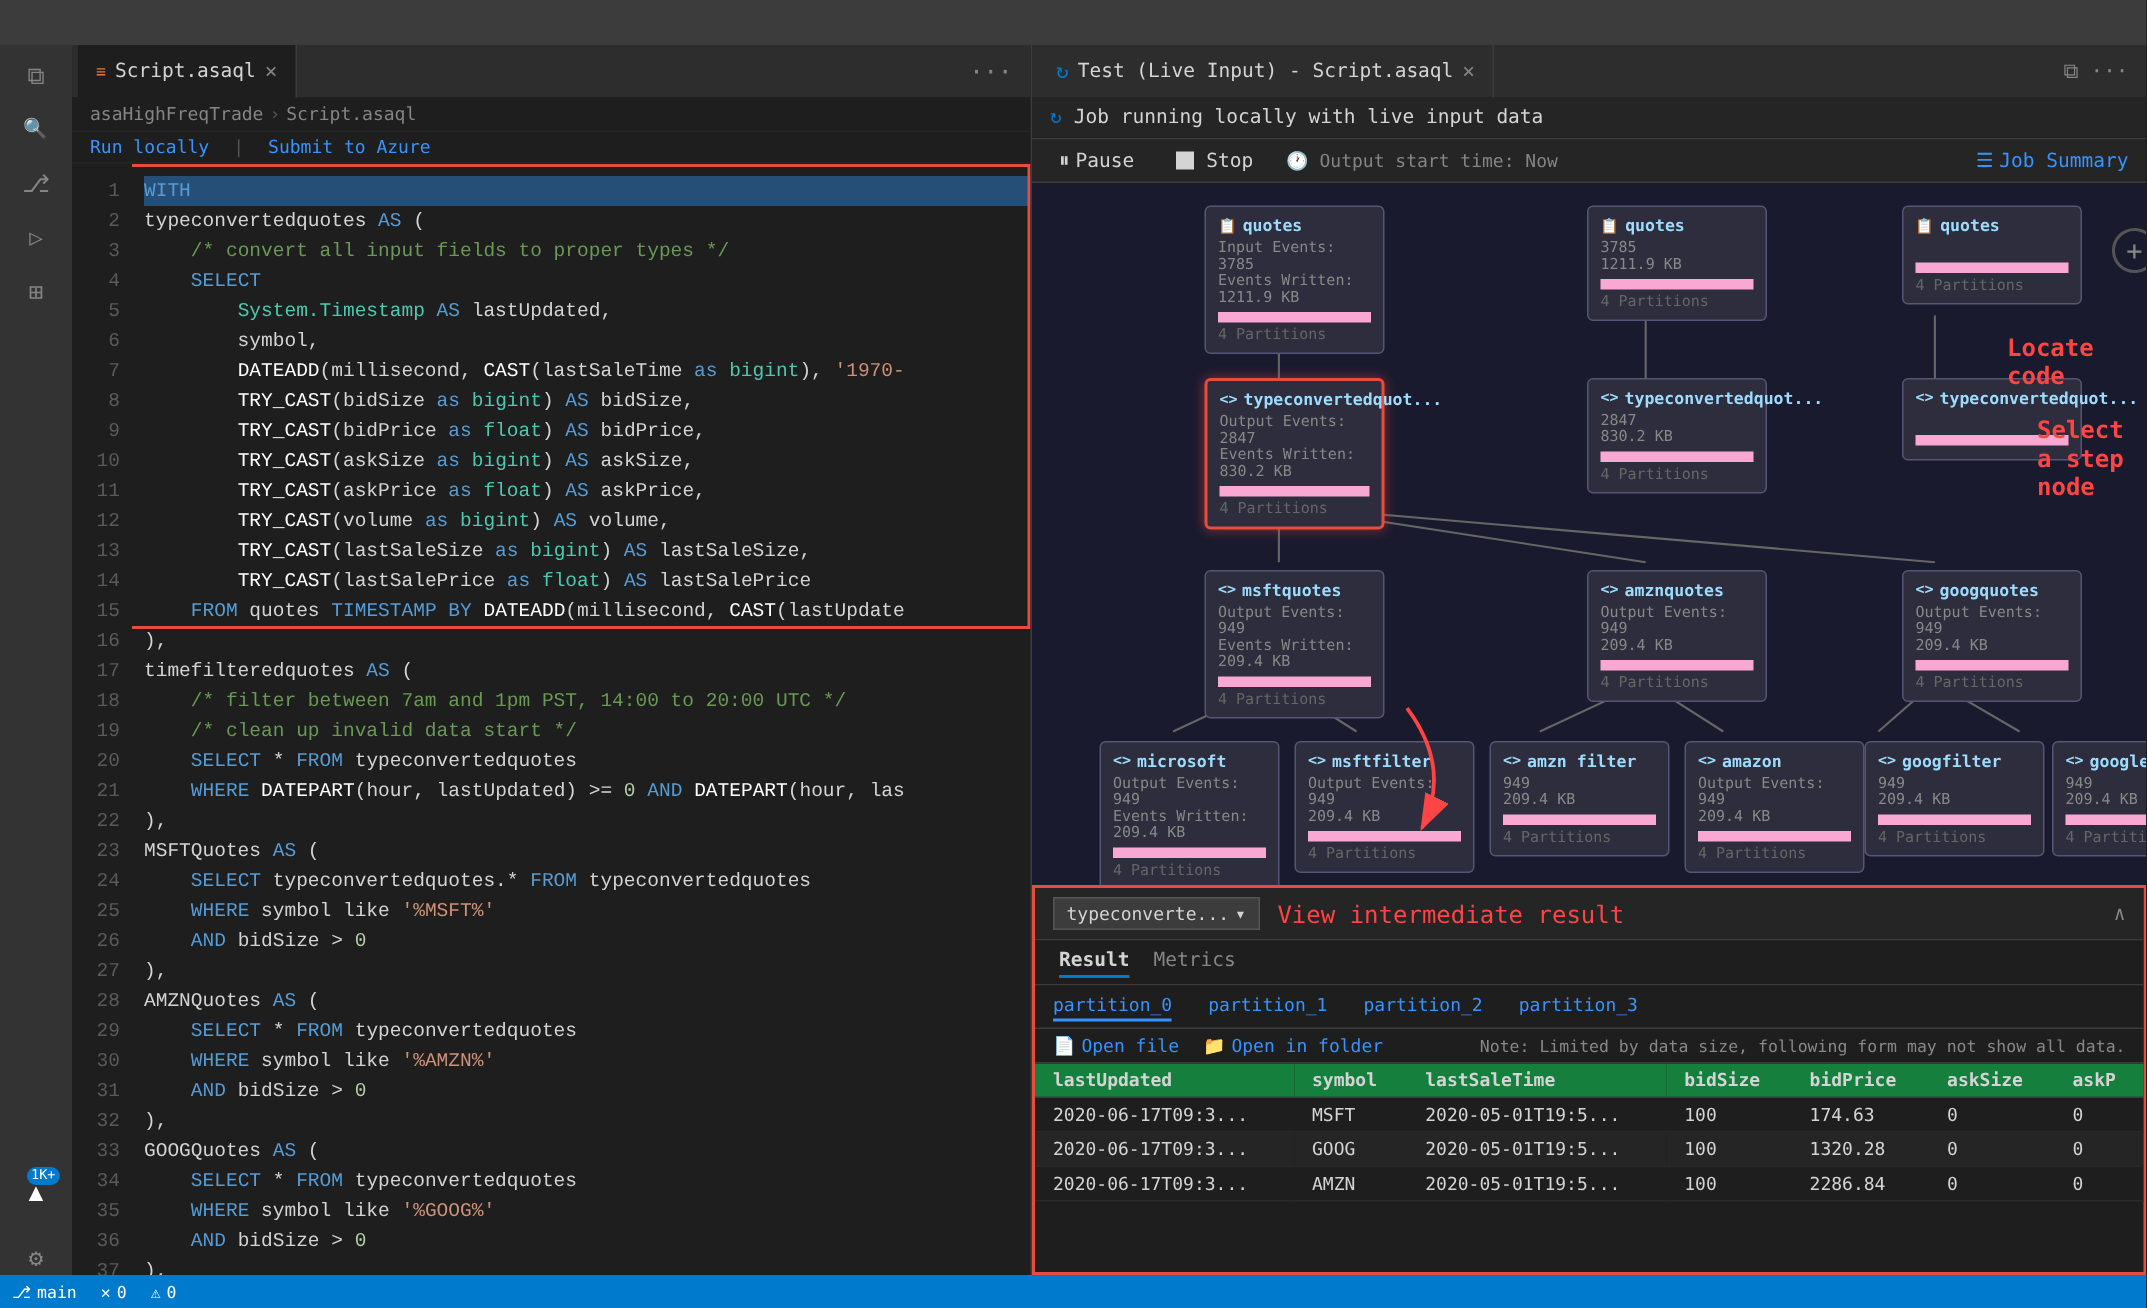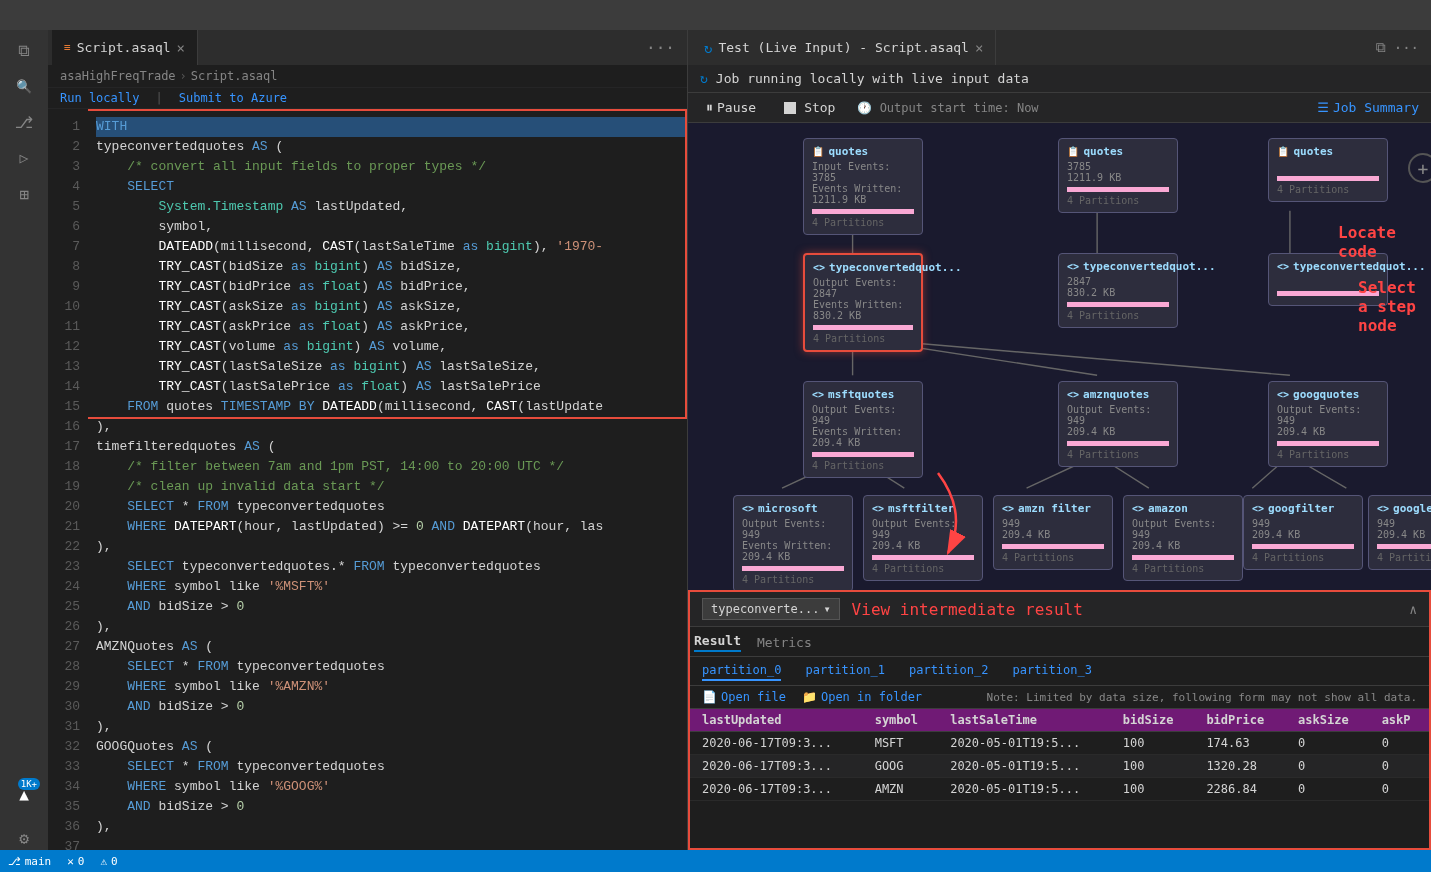--- a/index.html
+++ b/index.html
@@ -242,21 +242,21 @@
       box-shadow: 0 0 8px rgba(231,76,60,0.5);
     }
     .diagram-node .node-header {
       display: flex; align-items: center; gap: 4px;
       font-size: 11px; color: #9cdcfe; font-weight: bold; margin-bottom: 3px;
     }
     .diagram-node .node-stats { font-size: 10px; color: #888; }
     .diagram-node .node-partitions {
       margin-top: 4px;
       font-size: 10px; color: #666;
-      border-top: 5px solid #f9a8d4;
+      border-top: 7px solid #f9a8d4;
       padding-top: 3px;
     }
     .node-icon { color: #9cdcfe; font-size: 10px; }
 
     
     .results-panel {
       height: 260px;
       background: #1e1e1e;
       border: 2px solid #e74c3c;
       display: flex;
@@ -282,25 +282,24 @@
     }
     .view-intermediate {
       color: #ff4444;
       font-size: 16px;
       font-weight: normal;
     }
     .results-collapse { margin-left: auto; color: #858585; cursor: pointer; }
 
     .results-tabs {
       display: flex;
-      padding: 4px 4px;
+      padding: 4px 16px;
       gap: 16px;
       border-bottom: 1px solid #3c3c3c;
       background: #1e1e1e;
-      align-items: flex-end;
     }
     .results-tab {
       font-size: 13px;
       color: #858585;
       cursor: pointer;
       padding: 2px 0;
     }
     .results-tab.active {
       color: #d4d4d4;
       font-weight: bold;
@@ -348,21 +347,21 @@
     table {
       width: 100%;
       border-collapse: collapse;
       font-size: 12px;
     }
     th {
       text-align: left;
       padding: 4px 12px;
       color: #d4d4d4;
       font-weight: bold;
-      background: #701a75;
+      background: #15803d;
       border-bottom: 1px solid #3c3c3c;
       white-space: nowrap;
     }
     td {
       padding: 4px 12px;
       border-bottom: 1px solid #2a2a2a;
       color: #d4d4d4;
       white-space: nowrap;
     }
     tr:nth-child(odd) td { background: #1e1e1e; }
@@ -505,20 +504,21 @@
         <div class="code-line">&nbsp;&nbsp;&nbsp;&nbsp;&nbsp;&nbsp;&nbsp;&nbsp;<span class="fn">TRY_CAST</span>(lastSaleSize <span class="kw">as</span> <span class="type">bigint</span>) <span class="kw">AS</span> lastSaleSize,</div>
         <div class="code-line">&nbsp;&nbsp;&nbsp;&nbsp;&nbsp;&nbsp;&nbsp;&nbsp;<span class="fn">TRY_CAST</span>(lastSalePrice <span class="kw">as</span> <span class="type">float</span>) <span class="kw">AS</span> lastSalePrice</div>
         <div class="code-line">&nbsp;&nbsp;&nbsp;&nbsp;<span class="kw">FROM</span> quotes <span class="kw">TIMESTAMP BY</span> <span class="fn">DATEADD</span>(millisecond, <span class="fn">CAST</span>(lastUpdate</div>
         <div class="code-line">),</div>
         <div class="code-line">timefilteredquotes <span class="kw">AS</span> (</div>
         <div class="code-line comment">&nbsp;&nbsp;&nbsp;&nbsp;<span class="comment">/* filter between 7am and 1pm PST, 14:00 to 20:00 UTC */</span></div>
         <div class="code-line comment">&nbsp;&nbsp;&nbsp;&nbsp;<span class="comment">/* clean up invalid data start */</span></div>
         <div class="code-line">&nbsp;&nbsp;&nbsp;&nbsp;<span class="kw">SELECT</span> * <span class="kw">FROM</span> typeconvertedquotes</div>
         <div class="code-line">&nbsp;&nbsp;&nbsp;&nbsp;<span class="kw">WHERE</span> <span class="fn">DATEPART</span>(hour, lastUpdated) &gt;= <span class="num">0</span> <span class="kw">AND</span> <span class="fn">DATEPART</span>(hour, las</div>
         <div class="code-line">),</div>
+        <div class="code-line">MSFTQuotes <span class="kw">AS</span> (</div>
         <div class="code-line">&nbsp;&nbsp;&nbsp;&nbsp;<span class="kw">SELECT</span> typeconvertedquotes.* <span class="kw">FROM</span> typeconvertedquotes</div>
         <div class="code-line">&nbsp;&nbsp;&nbsp;&nbsp;<span class="kw">WHERE</span> symbol like <span class="str">'%MSFT%'</span></div>
         <div class="code-line">&nbsp;&nbsp;&nbsp;&nbsp;<span class="kw">AND</span> bidSize &gt; <span class="num">0</span></div>
         <div class="code-line">),</div>
         <div class="code-line">AMZNQuotes <span class="kw">AS</span> (</div>
         <div class="code-line">&nbsp;&nbsp;&nbsp;&nbsp;<span class="kw">SELECT</span> * <span class="kw">FROM</span> typeconvertedquotes</div>
         <div class="code-line">&nbsp;&nbsp;&nbsp;&nbsp;<span class="kw">WHERE</span> symbol like <span class="str">'%AMZN%'</span></div>
         <div class="code-line">&nbsp;&nbsp;&nbsp;&nbsp;<span class="kw">AND</span> bidSize &gt; <span class="num">0</span></div>
         <div class="code-line">),</div>
         <div class="code-line">GOOGQuotes <span class="kw">AS</span> (</div>

